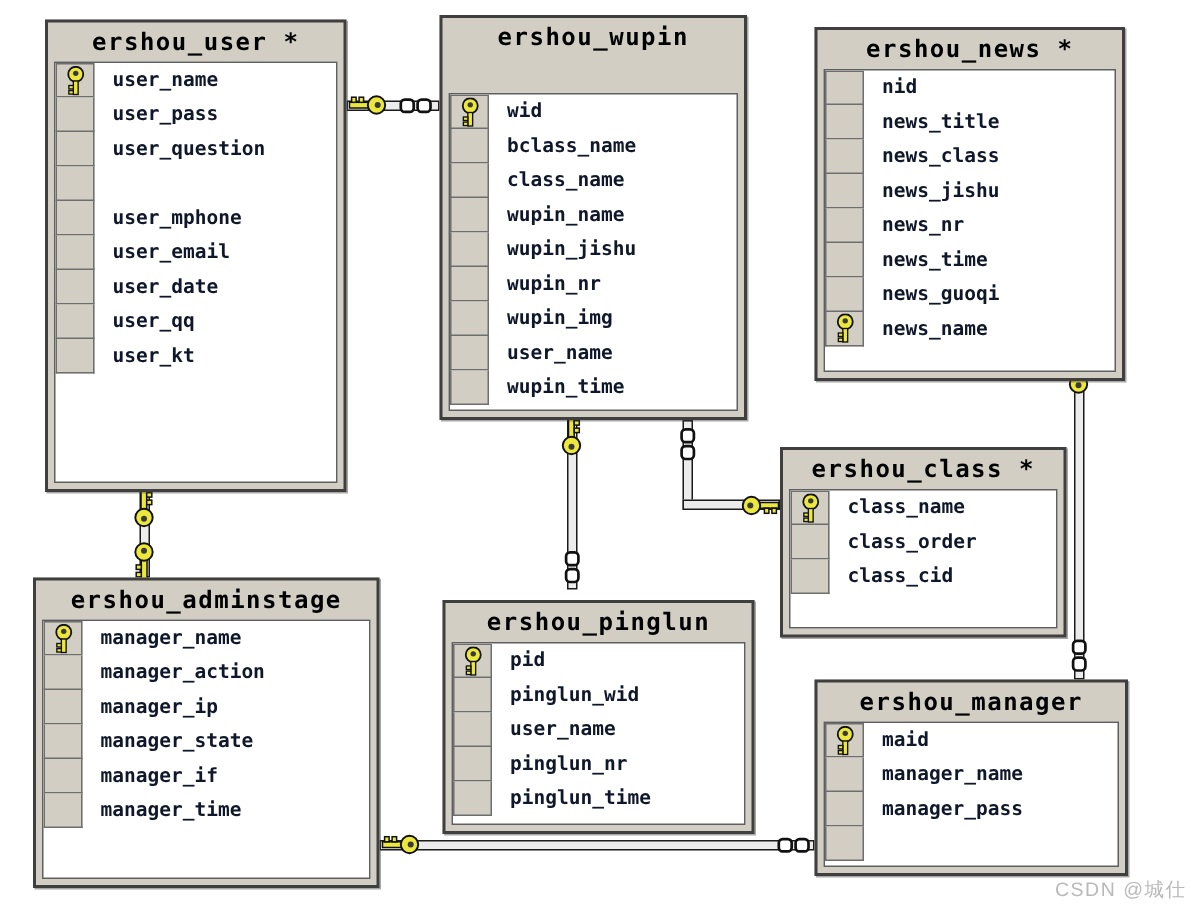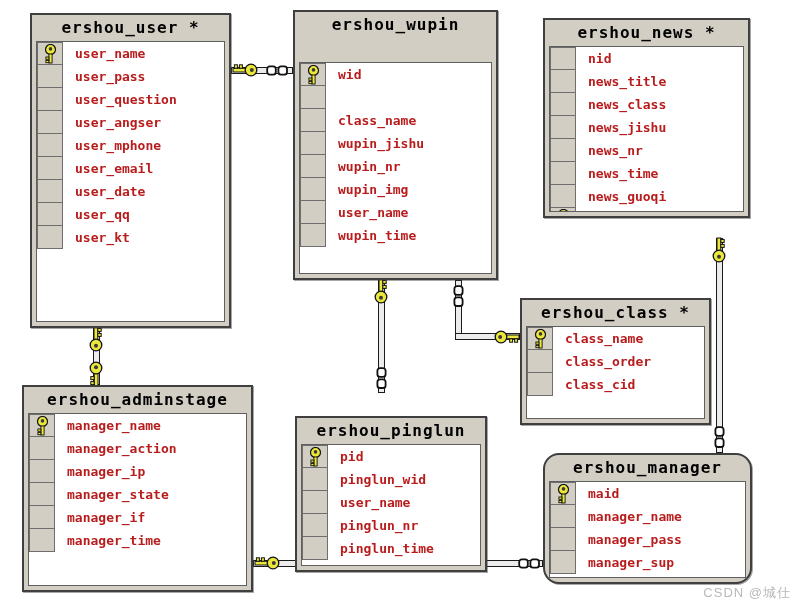--- a/index.html
+++ b/index.html
@@ -12,21 +12,21 @@
             padding:0 4px 4px 4px;display:flex;flex-direction:column;}
   .titlebar{height:26px;line-height:26px;text-align:center;white-space:nowrap;
             font-weight:bold;font-size:16px;letter-spacing:1px;color:#000;
             font-family:"DejaVu Sans Mono",monospace;cursor:default;}
   .grid{flex:1;background:#fff;border:1px solid #5f5f5f;overflow:hidden;}
   .row{display:flex;height:23px;}
   .rowbtn{flex:none;width:26px;box-sizing:border-box;background:#d2cec4;
           border:1px solid #6e6e6e;display:flex;align-items:center;justify-content:center;}
   .row + .row .rowbtn{border-top:0;}
   .cell{flex:1;font-weight:bold;font-size:13px;line-height:23px;padding-left:12px;
-        white-space:nowrap;color:#b91c1c;font-family:"DejaVu Sans Mono",monospace;}
+        white-space:nowrap;color:#0f172a;font-family:"DejaVu Sans Mono",monospace;}
 
   
   .conn-line{position:absolute;background:#ececec;border:1px solid #1b1b1b;box-sizing:border-box;}
   .conn-line.h{height:7px;}
   .conn-line.v{width:7px;}
   .glyph{position:absolute;display:block;transform-origin:center center;line-height:0;}
   .glyph svg{display:block;}
 
   .watermark{position:absolute;right:6px;top:584px;font-size:13px;color:#b9b9b9;
              font-family:"Liberation Sans",sans-serif;letter-spacing:1px;}
@@ -160,21 +160,20 @@
         <div class="row">
           <div class="rowbtn"></div>
           <div class="cell">user_pass</div>
         </div>
         <div class="row">
           <div class="rowbtn"></div>
           <div class="cell">user_question</div>
         </div>
         <div class="row">
           <div class="rowbtn"></div>
-          <div class="cell">user_angser</div>
         </div>
         <div class="row">
           <div class="rowbtn"></div>
           <div class="cell">user_mphone</div>
         </div>
         <div class="row">
           <div class="rowbtn"></div>
           <div class="cell">user_email</div>
         </div>
         <div class="row">
@@ -202,27 +201,32 @@
                 <circle cx="6.5" cy="4.9" r="1.8" fill="#3a3a3a"></circle>
                 <rect x="4.9" y="10" width="3.2" height="9" fill="#ece73c" stroke="#111" stroke-width="0.9"></rect>
                 <rect x="1.9" y="13" width="3" height="2.3" fill="#ece73c" stroke="#111" stroke-width="0.9"></rect>
                 <rect x="1.9" y="16.4" width="3" height="2.3" fill="#ece73c" stroke="#111" stroke-width="0.9"></rect>
               </svg></span>
           </div>
           <div class="cell">wid</div>
         </div>
         <div class="row">
           <div class="rowbtn"></div>
+          <div class="cell">bclass_name</div>
         </div>
         <div class="row">
           <div class="rowbtn"></div>
           <div class="cell">class_name</div>
         </div>
         <div class="row">
           <div class="rowbtn"></div>
+          <div class="cell">wupin_name</div>
+        </div>
+        <div class="row">
+          <div class="rowbtn"></div>
           <div class="cell">wupin_jishu</div>
         </div>
         <div class="row">
           <div class="rowbtn"></div>
           <div class="cell">wupin_nr</div>
         </div>
         <div class="row">
           <div class="rowbtn"></div>
           <div class="cell">wupin_img</div>
         </div>
@@ -230,21 +234,21 @@
           <div class="rowbtn"></div>
           <div class="cell">user_name</div>
         </div>
         <div class="row">
           <div class="rowbtn"></div>
           <div class="cell">wupin_time</div>
         </div>
       </div>
   </div>
 
-  <div class="db-table" style="left:543px;top:18px;width:207px;height:200px;">
+  <div class="db-table" style="left:543px;top:18px;width:207px;height:236px;">
     <div class="titlebar">ershou_news *</div>
     <div class="grid">
         <div class="row">
           <div class="rowbtn"></div>
           <div class="cell">nid</div>
         </div>
         <div class="row">
           <div class="rowbtn"></div>
           <div class="cell">news_title</div>
         </div>
@@ -340,21 +344,21 @@
           <div class="rowbtn"></div>
           <div class="cell">manager_if</div>
         </div>
         <div class="row">
           <div class="rowbtn"></div>
           <div class="cell">manager_time</div>
         </div>
       </div>
   </div>
 
-  <div class="db-table" style="left:295px;top:416px;width:192px;height:156px;">
+  <div class="db-table" style="left:295px;top:400px;width:208px;height:156px;">
     <div class="titlebar">ershou_pinglun</div>
     <div class="grid">
         <div class="row">
           <div class="rowbtn">
             <span style="line-height: 0;"><svg width="13" height="20" viewBox="0 0 13 20">
                 <circle cx="6.5" cy="5.5" r="5" fill="#ece73c" stroke="#111" stroke-width="1.2"></circle>
                 <circle cx="6.5" cy="4.9" r="1.8" fill="#3a3a3a"></circle>
                 <rect x="4.9" y="10" width="3.2" height="9" fill="#ece73c" stroke="#111" stroke-width="0.9"></rect>
                 <rect x="1.9" y="13" width="3" height="2.3" fill="#ece73c" stroke="#111" stroke-width="0.9"></rect>
                 <rect x="1.9" y="16.4" width="3" height="2.3" fill="#ece73c" stroke="#111" stroke-width="0.9"></rect>
@@ -374,21 +378,21 @@
           <div class="rowbtn"></div>
           <div class="cell">pinglun_nr</div>
         </div>
         <div class="row">
           <div class="rowbtn"></div>
           <div class="cell">pinglun_time</div>
         </div>
       </div>
   </div>
 
-  <div class="db-table" style="left:543px;top:453px;width:209px;height:131px;border-radius:16px;">
+  <div class="db-table" style="left:543px;top:453px;width:209px;height:131px;">
     <div class="titlebar">ershou_manager</div>
     <div class="grid">
         <div class="row">
           <div class="rowbtn">
             <span style="line-height: 0;"><svg width="13" height="20" viewBox="0 0 13 20">
                 <circle cx="6.5" cy="5.5" r="5" fill="#ece73c" stroke="#111" stroke-width="1.2"></circle>
                 <circle cx="6.5" cy="4.9" r="1.8" fill="#3a3a3a"></circle>
                 <rect x="4.9" y="10" width="3.2" height="9" fill="#ece73c" stroke="#111" stroke-width="0.9"></rect>
                 <rect x="1.9" y="13" width="3" height="2.3" fill="#ece73c" stroke="#111" stroke-width="0.9"></rect>
                 <rect x="1.9" y="16.4" width="3" height="2.3" fill="#ece73c" stroke="#111" stroke-width="0.9"></rect>
@@ -399,19 +403,18 @@
         <div class="row">
           <div class="rowbtn"></div>
           <div class="cell">manager_name</div>
         </div>
         <div class="row">
           <div class="rowbtn"></div>
           <div class="cell">manager_pass</div>
         </div>
         <div class="row">
           <div class="rowbtn"></div>
-          <div class="cell">manager_sup</div>
         </div>
       </div>
   </div>
 
   <div class="watermark">CSDN @城仕</div>
 </div>
 
 </body></html>

